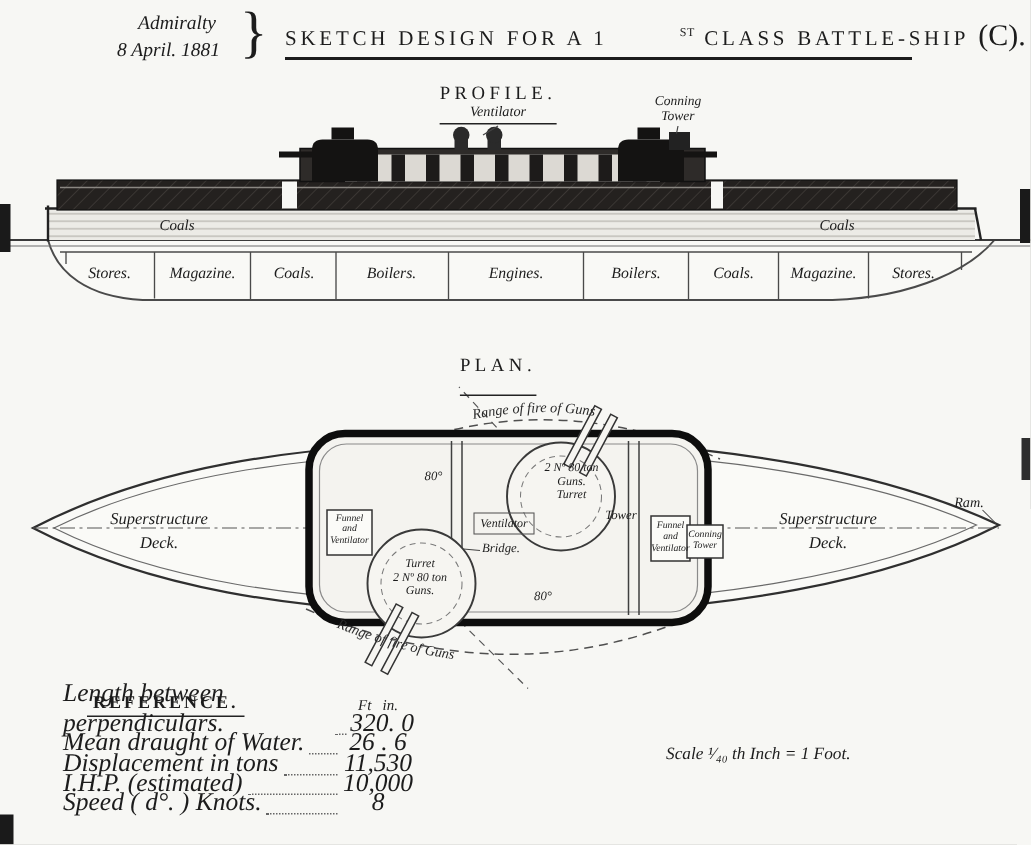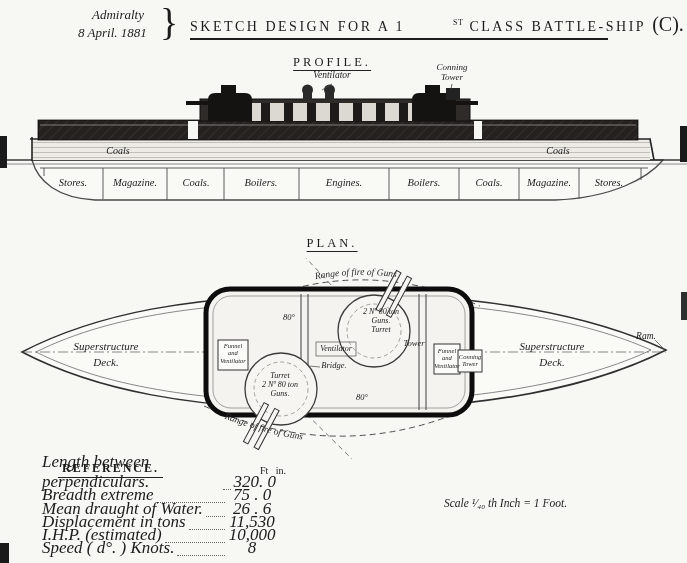--- a/index.html
+++ b/index.html
@@ -3,31 +3,31 @@
 <meta charset="utf-8">
 <style>
   html,body { margin:0; padding:0; background:#d8d8d6; }
   .page { position:relative; width:687px; height:563px; background:#f7f7f4;
           font-family:"Liberation Serif","DejaVu Serif",serif; color:#1c1c1c; overflow:hidden; }
   .art { position:absolute; left:0; top:0; }
   svg text { font-family:"Liberation Serif","DejaVu Serif",serif; }
   .lbl { position:absolute; font-style:italic; white-space:nowrap; line-height:1.12; }
   .ctr { transform:translateX(-50%); text-align:center; }
   .head { font-style:normal; letter-spacing:3px; border-bottom:1.2px solid #222;
-          padding-bottom:1px; font-size:12.5px; }
+          padding-bottom:13px; font-size:12.5px; }
   .title-row { position:absolute; left:190px; top:13px; font-style:normal;
                letter-spacing:2.5px; font-size:14px; white-space:nowrap; }
   .title-row sup { font-size:8px; letter-spacing:0.5px;margin-left:48px; }
   .title-big { font-size:20px; letter-spacing:0; margin-left:6px; }
   .rule { position:absolute; background:#1c1c1c; }
   .brace { position:absolute; left:160px; top:0px; font-size:38px; font-style:normal; }
   .ref-title { position:absolute; left:58px; top:461px; font-weight:bold; font-size:12px;
                letter-spacing:2px; border-bottom:1.5px solid #222; padding:0 4px 1px 4px; }
-  .ref-colhead { position:absolute; left:240px; top:465px; width:46px; text-align:right;
-                 font-size:10px; white-space:pre; }
+  .ref-colhead { position:absolute; left:229px; top:465px; width:46px; text-align:center;
+                 font-style:italic; font-size:10px; white-space:pre; }
   .ref { position:absolute; left:42px; top:479px; width:234px; font-size:17px; }
   .ref-row { display:flex; align-items:flex-end; height:13.2px; font-style:italic; }
   .ref-dots { flex:1; border-bottom:1px dotted #666; margin:0 3px 2px 3px; min-width:8px; }
   .ref-val { width:48px; text-align:center; white-space:pre; }
   .tiny { font-size:6.5px; line-height:1.15; }
 </style>
 </head>
 <body>
 
 <div class="page">
@@ -241,25 +241,20 @@
   <div class="ref-title">REFERENCE.</div>
   <div class="ref-colhead">Ft   in.</div>
 
   <div class="ref">
     <div class="ref-row">
       <span>Length between perpendiculars.</span>
       <span class="ref-dots"></span>
       <span class="ref-val">320. 0</span>
     </div>
     <div class="ref-row">
-      <span>Breadth extreme</span>
-      <span class="ref-dots"></span>
-      <span class="ref-val">75 . 0</span>
-    </div>
-    <div class="ref-row">
       <span>Mean draught of Water.</span>
       <span class="ref-dots"></span>
       <span class="ref-val">26 . 6</span>
     </div>
     <div class="ref-row">
       <span>Displacement in tons</span>
       <span class="ref-dots"></span>
       <span class="ref-val">11,530</span>
     </div>
     <div class="ref-row">

